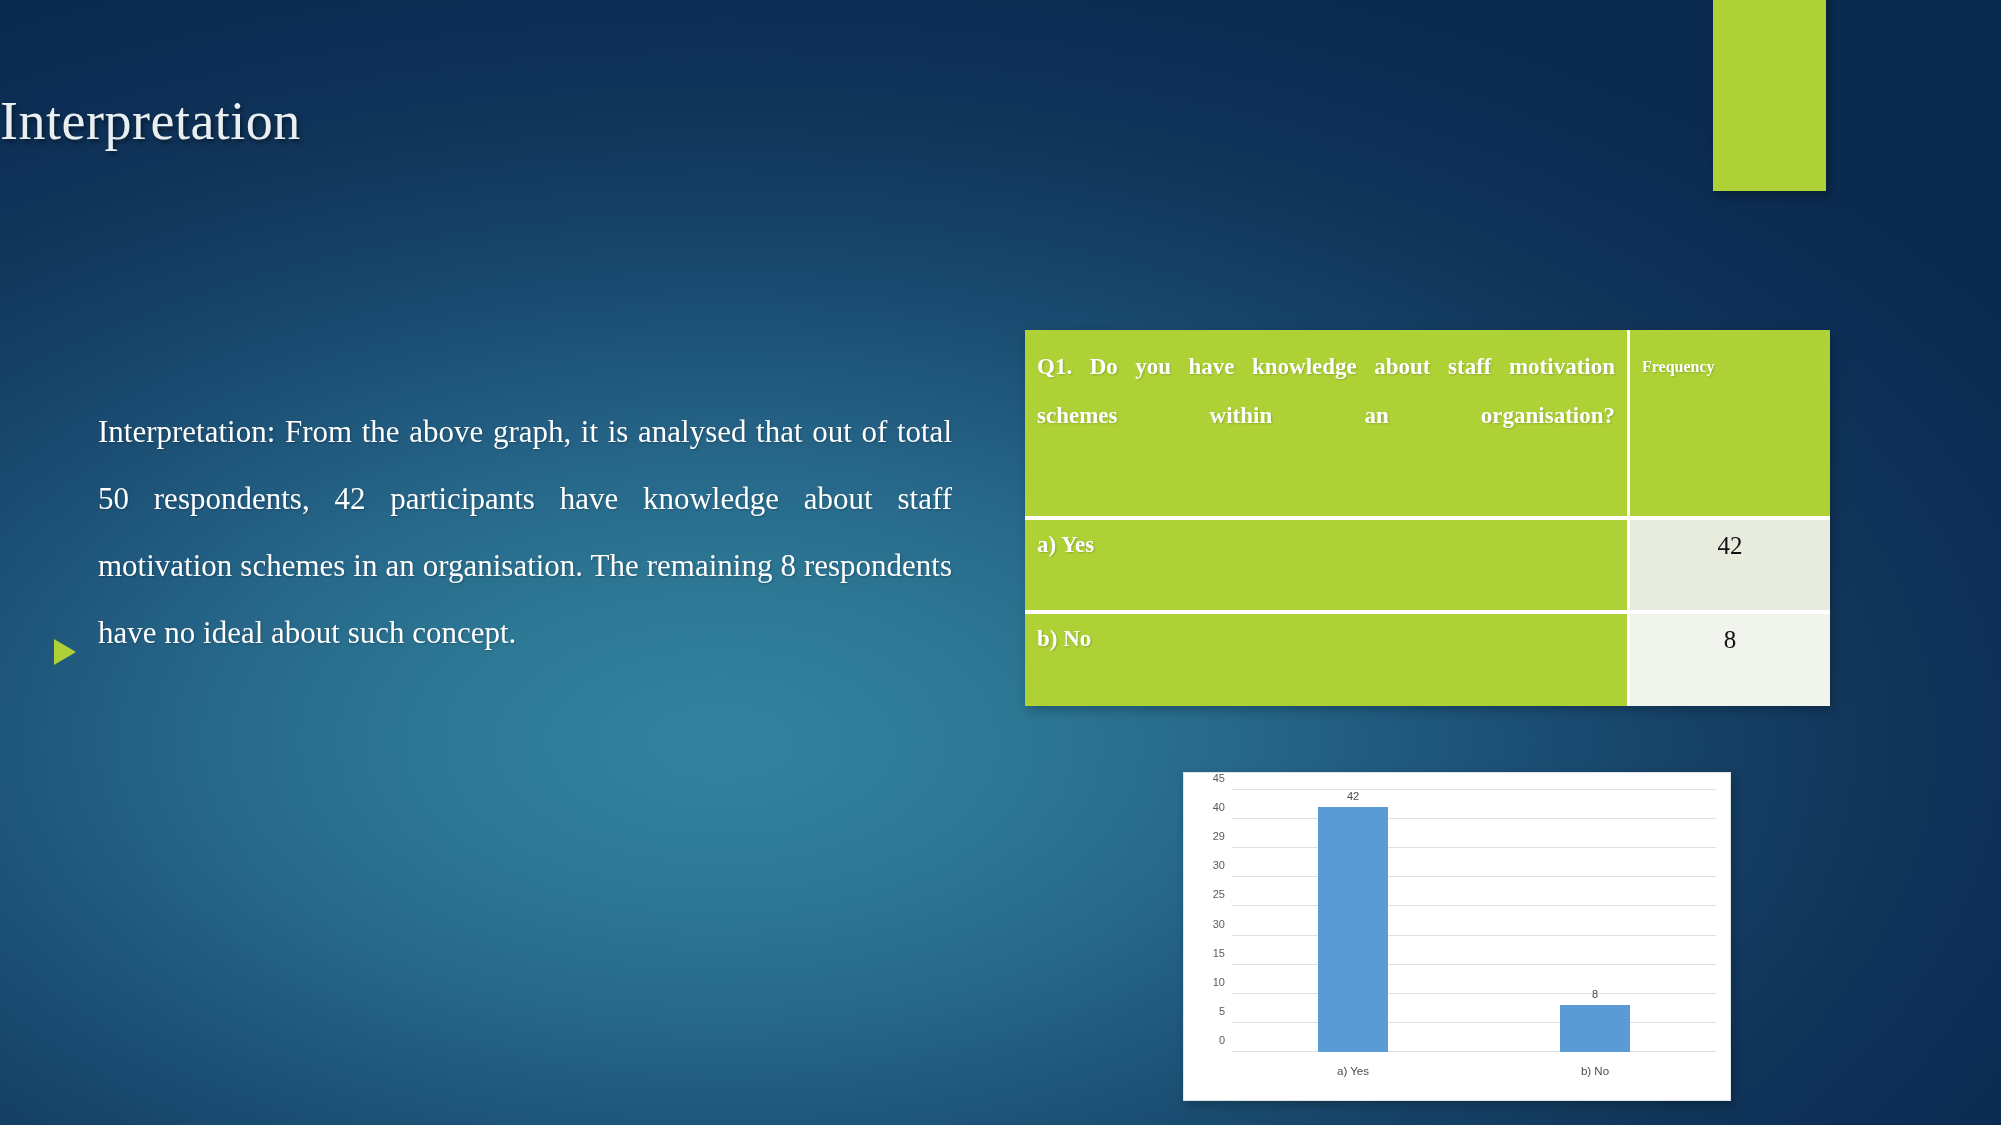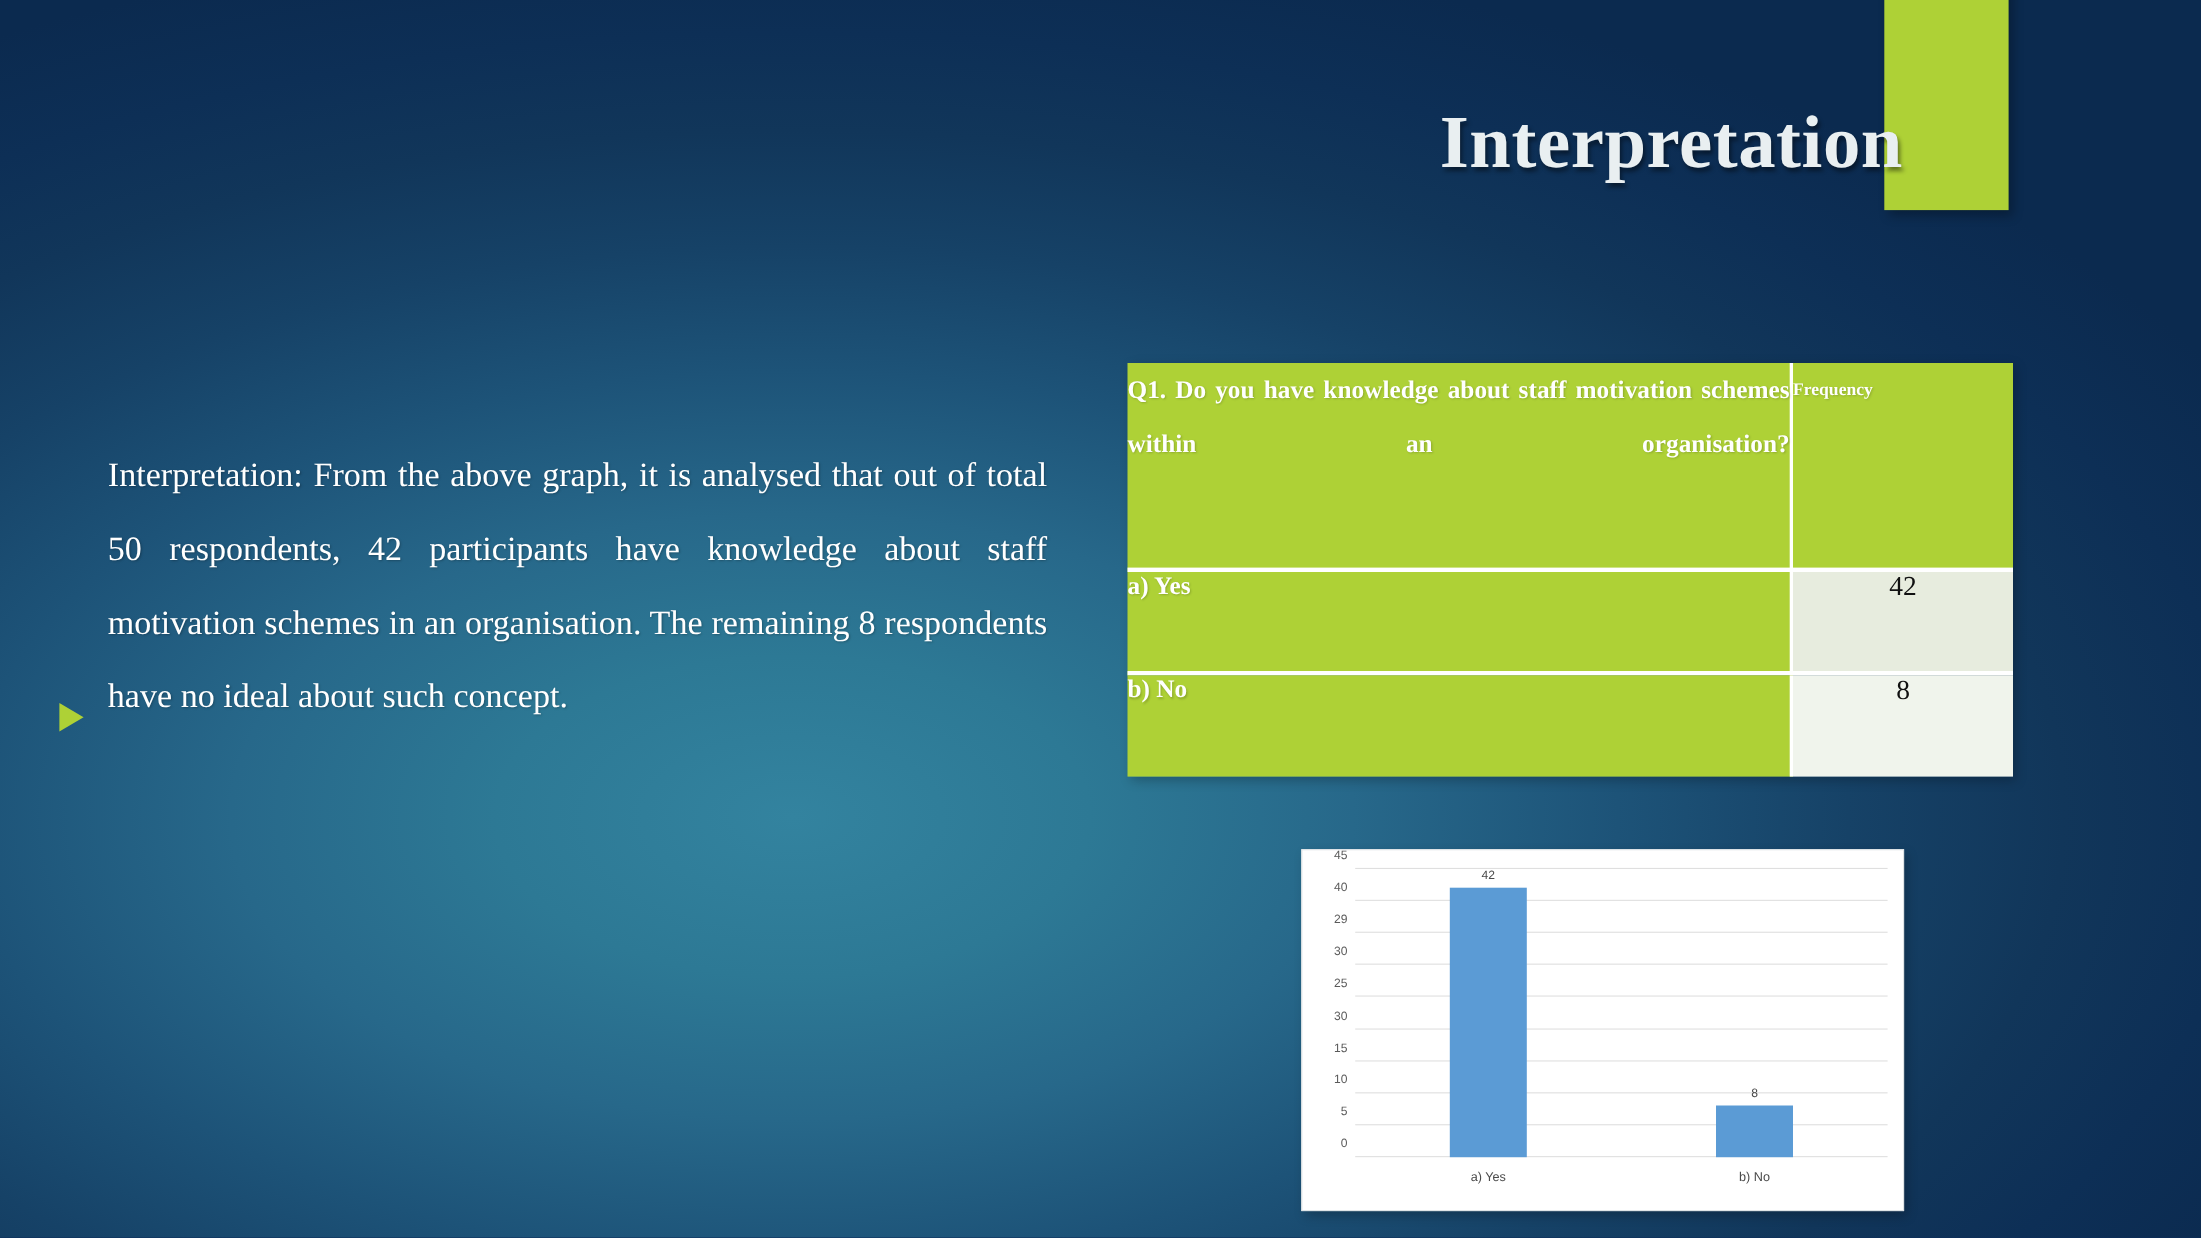--- a/index.html
+++ b/index.html
@@ -22,22 +22,22 @@
         #0b2a4f 100%);
   }
   
   .accent-bar{
     position:absolute;left:1713px;top:-22px;width:113px;height:213px;
     background:#aed136;
     box-shadow:4px 5px 9px rgba(0,0,0,.28);
   }
   
   .slide-title{
-    position:absolute;left:0;top:90px;width:1730px;text-align:right;
-    font-size:68px;font-weight:bold;color:#e9eff1;
+    position:absolute;left:0;top:90px;width:1730px;text-align:left;
+    font-size:54px;font-weight:normal;color:#e9eff1;
     letter-spacing:.5px;
     text-shadow:2px 3px 4px rgba(0,0,0,.45);
     font-family:"Liberation Serif", serif;
   }
   
   .body-block{
     position:absolute;left:52px;top:398px;width:900px;
     display:flex;align-items:flex-end;
   }
   .bullet-marker{
@@ -53,21 +53,21 @@
     font-family:"Liberation Serif", serif;
     text-shadow:1px 1px 2px rgba(0,0,0,.25);
   }
   
   .data-table{
     position:absolute;left:1025px;top:330px;width:805px;
     border-collapse:separate;border-spacing:0;
     box-shadow:3px 4px 10px rgba(0,0,0,.25);
   }
   .data-table td{
-    vertical-align:top;padding:0;
+    vertical-align:top;padding:12px;
   }
   .cell{
     box-sizing:border-box;
     font-family:"Liberation Serif", serif;
   }
   .th-question{
     background:#aed136;color:#ffffff;font-weight:bold;font-size:23px;
     line-height:49px;text-align:justify;text-align-last:justify;
     padding:20px 22px 20px 22px;height:190px;
     border-right:3px solid #ffffff;

